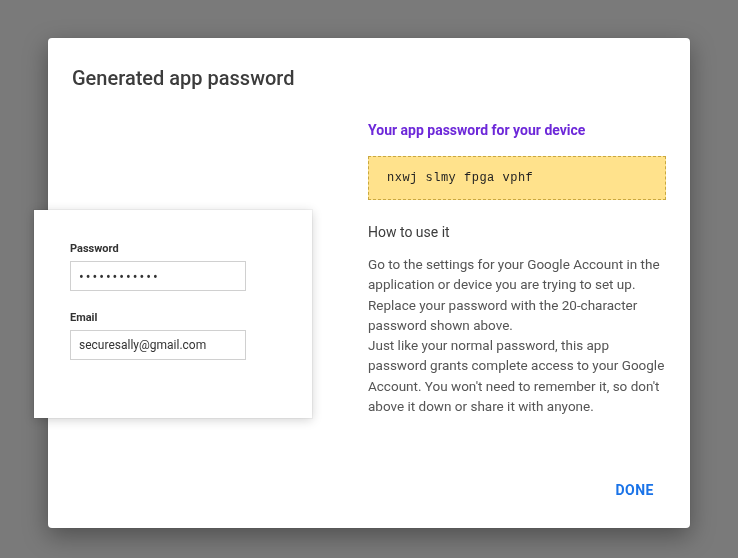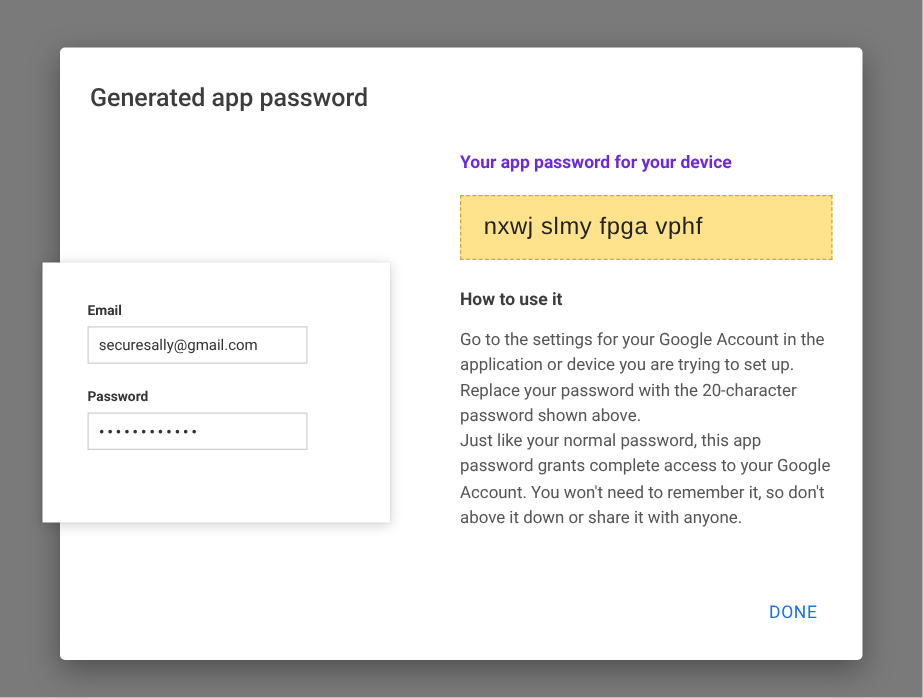--- a/index.html
+++ b/index.html
@@ -85,72 +85,72 @@
     .section-heading {
       font-size: 14px;
       font-weight: 700;
       color: #6d28d9;
       margin-bottom: 18px;
     }
     .app-password-box {
       background: #ffe28c;
       border: 1px dashed #c9a83f;
       padding: 14px 18px;
-      font-family: Liberation Sans, sans-serif;
-      font-size: 19px;
+      font-family: Liberation Mono, monospace;
+      font-size: 12px;
       color: #222;
       letter-spacing: 0.5px;
       margin-bottom: 24px;
       white-space: pre;
     }
     .howto-heading {
       font-size: 14px;
-      font-weight: 700;
+      font-weight: 400;
       color: #3c3c3c;
       margin-bottom: 14px;
     }
     .howto-text {
       font-size: 13.5px;
       line-height: 1.5;
       color: #555;
     }
     .dialog-footer {
       display: flex;
       justify-content: flex-end;
       padding: 12px 24px 22px 24px;
     }
     .done-button {
       background: none;
       border: none;
       color: #1a73e8;
       font-size: 14px;
-      font-weight: 400;
+      font-weight: 700;
       letter-spacing: 0.5px;
       cursor: pointer;
       padding: 8px 12px;
       font-family: inherit;
     }
   </style>
 </head>
 <body>
 
 <div class="dialog">
   <div class="dialog-title">Generated app password</div>
 
   <div class="dialog-body">
 
     <div class="left-panel">
       <div class="device-card">
         <div class="field-group">
+          <label class="field-label">Password</label>
+          <div class="field-input password">••••••••••••</div>
+        </div>
+        <div class="field-group">
           <label class="field-label">Email</label>
           <input class="field-input" type="text" readonly="" value="securesally@gmail.com" style="">
-        </div>
-        <div class="field-group">
-          <label class="field-label">Password</label>
-          <div class="field-input password">••••••••••••</div>
         </div>
       </div>
     </div>
 
     <div class="right-panel">
       <div class="section-heading">Your app password for your device</div>
       <div class="app-password-box">nxwj slmy fpga vphf</div>
       <div class="howto-heading">How to use it</div>
       <div class="howto-text">
         <span>Go to the settings for your Google Account in the application or device you are trying to set up. Replace your password with the 20-character password shown above.</span><br>

